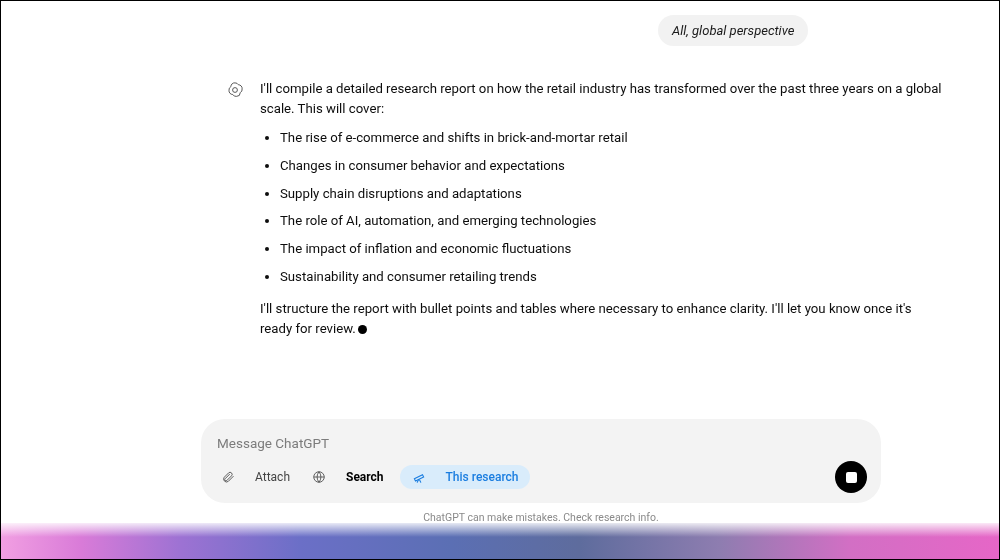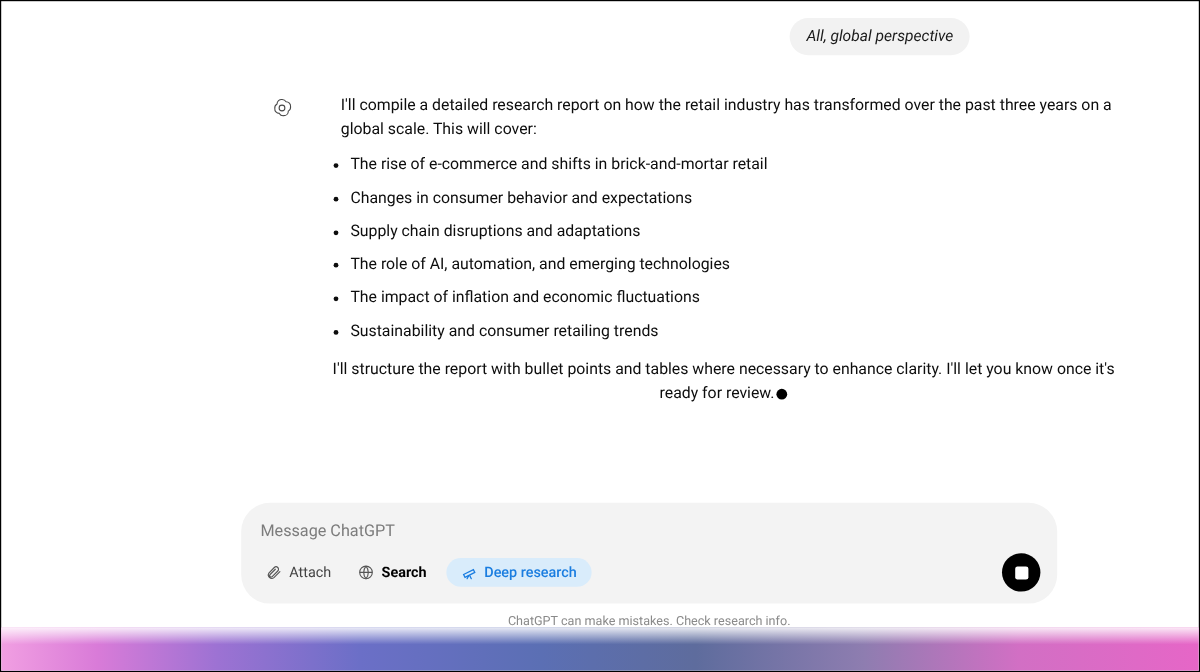--- a/index.html
+++ b/index.html
@@ -43,31 +43,31 @@
       flex-shrink: 0;
       margin-top: 2px;
       opacity: 0.9;
     }
     .assistant-content {
       flex: 1;
       color: #0d0d0d;
       font-size: 13.2px;
       line-height: 1.55;
     }
-    .assistant-content .intro { margin-bottom: 8px; margin-left: 24px; }
+    .assistant-content .intro { margin-bottom: 8px; }
     .assistant-content ul {
       list-style: disc;
       padding-left: 20px;
       margin: 6px 0 12px 0;
     }
     .assistant-content li {
-      margin: 8px 12px;
+      margin: 8px 0;
       line-height: 1.5;
     }
-    .assistant-content .outro { margin-top: 8px; text-align: center; }
+    .assistant-content .outro { margin-top: 8px; }
     .cursor-dot {
       display: inline-block;
       width: 9px;
       height: 9px;
       background: #000;
       border-radius: 50%;
       vertical-align: middle;
       margin-left: 2px;
     }
     .composer-wrap {
@@ -92,21 +92,21 @@
       font-family: inherit;
     }
     .composer-input::placeholder { color: #7c7c7c; }
     .composer-row {
       display: flex;
       align-items: center;
       gap: 10px;
     }
     .chip {
       display: inline-flex;
-      gap: 6px;
+      gap: 20px;
       font-size: 12px;
       color: #3a3a3a;
       padding: 4px 6px;
       border-radius: 14px;
       cursor: pointer;
     }
     .chip svg { width: 14px; height: 14px; }
     .chip-attach { color: #444; }
     .chip-search { color: #000000; font-weight: bold; }
     .chip-deep {
@@ -212,21 +212,21 @@
             <path d="M12 3a14 14 0 0 1 0 18a14 14 0 0 1 0-18"></path>
           </svg>
           <span>Search</span>
         </span>
         <span class="chip chip-deep">
           <svg viewBox="0 0 24 24" fill="none" stroke="#1a7de0" stroke-width="1.8" stroke-linecap="round">
             <path d="M4 15l14-7l2 4l-14 7z"></path>
             <path d="M11 17l-2 4"></path>
             <path d="M13 17l2 4"></path>
           </svg>
-          <span>Deep research</span>
+          <span>This research</span>
         </span>
         <span class="spacer"></span>
         <span class="stop-btn">
           <span class="sq"></span>
         </span>
       </div>
     </div>
     <div class="footer-note">ChatGPT can make mistakes. Check research info.</div>
   </div>
 

